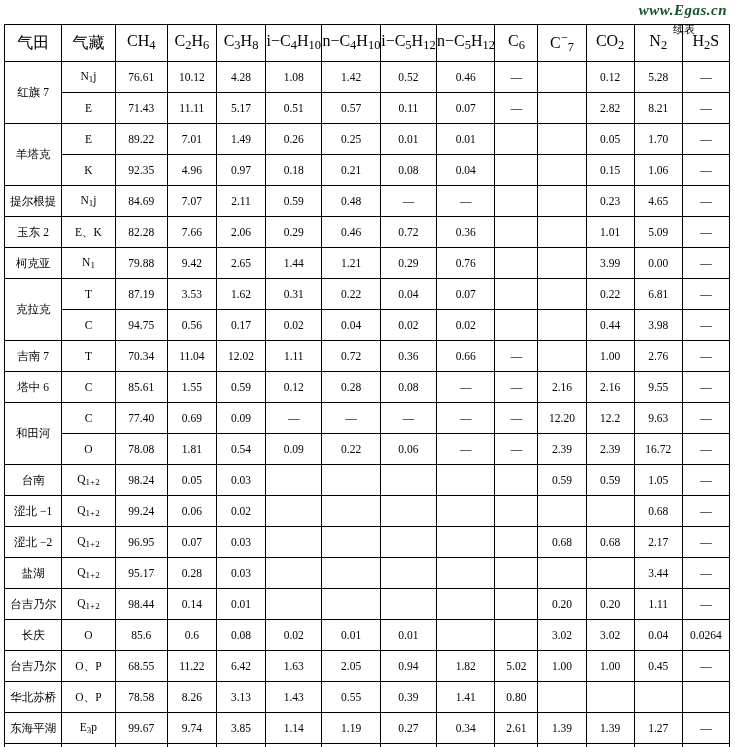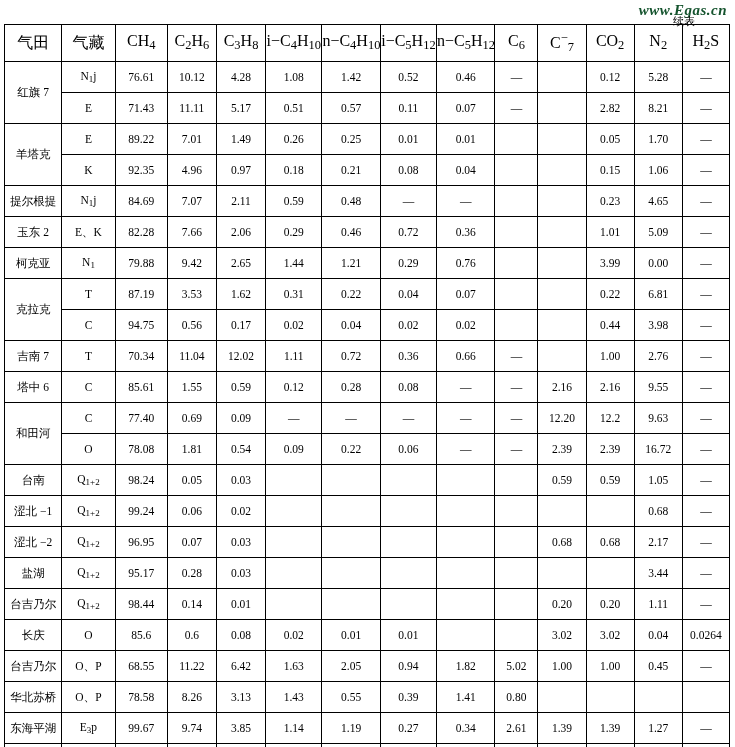--- a/index.html
+++ b/index.html
@@ -5,21 +5,21 @@
   html,body{margin:0;padding:0;background:#ffffff;}
   body{width:735px;height:747px;font-family:"Liberation Serif", serif;color:#000;}
   .page{position:relative;width:735px;height:747px;}
   .watermark{
     position:absolute;top:2px;right:8px;
     font-family:"Liberation Serif", serif;
     font-size:15px;font-style:italic;font-weight:bold;
     color:#14532d;letter-spacing:0.5px;
   }
   .cont-label{
-    position:absolute;top:14px;right:40px;
+    position:absolute;top:22px;right:40px;
     font-family:"DejaVu Sans", sans-serif;
     font-size:11px;color:#000;
   }
   table.main{
     position:absolute;top:24px;left:4px;
     border-collapse:collapse;
     width:726px;
     table-layout:fixed;
   }
   table.main td, table.main th{

